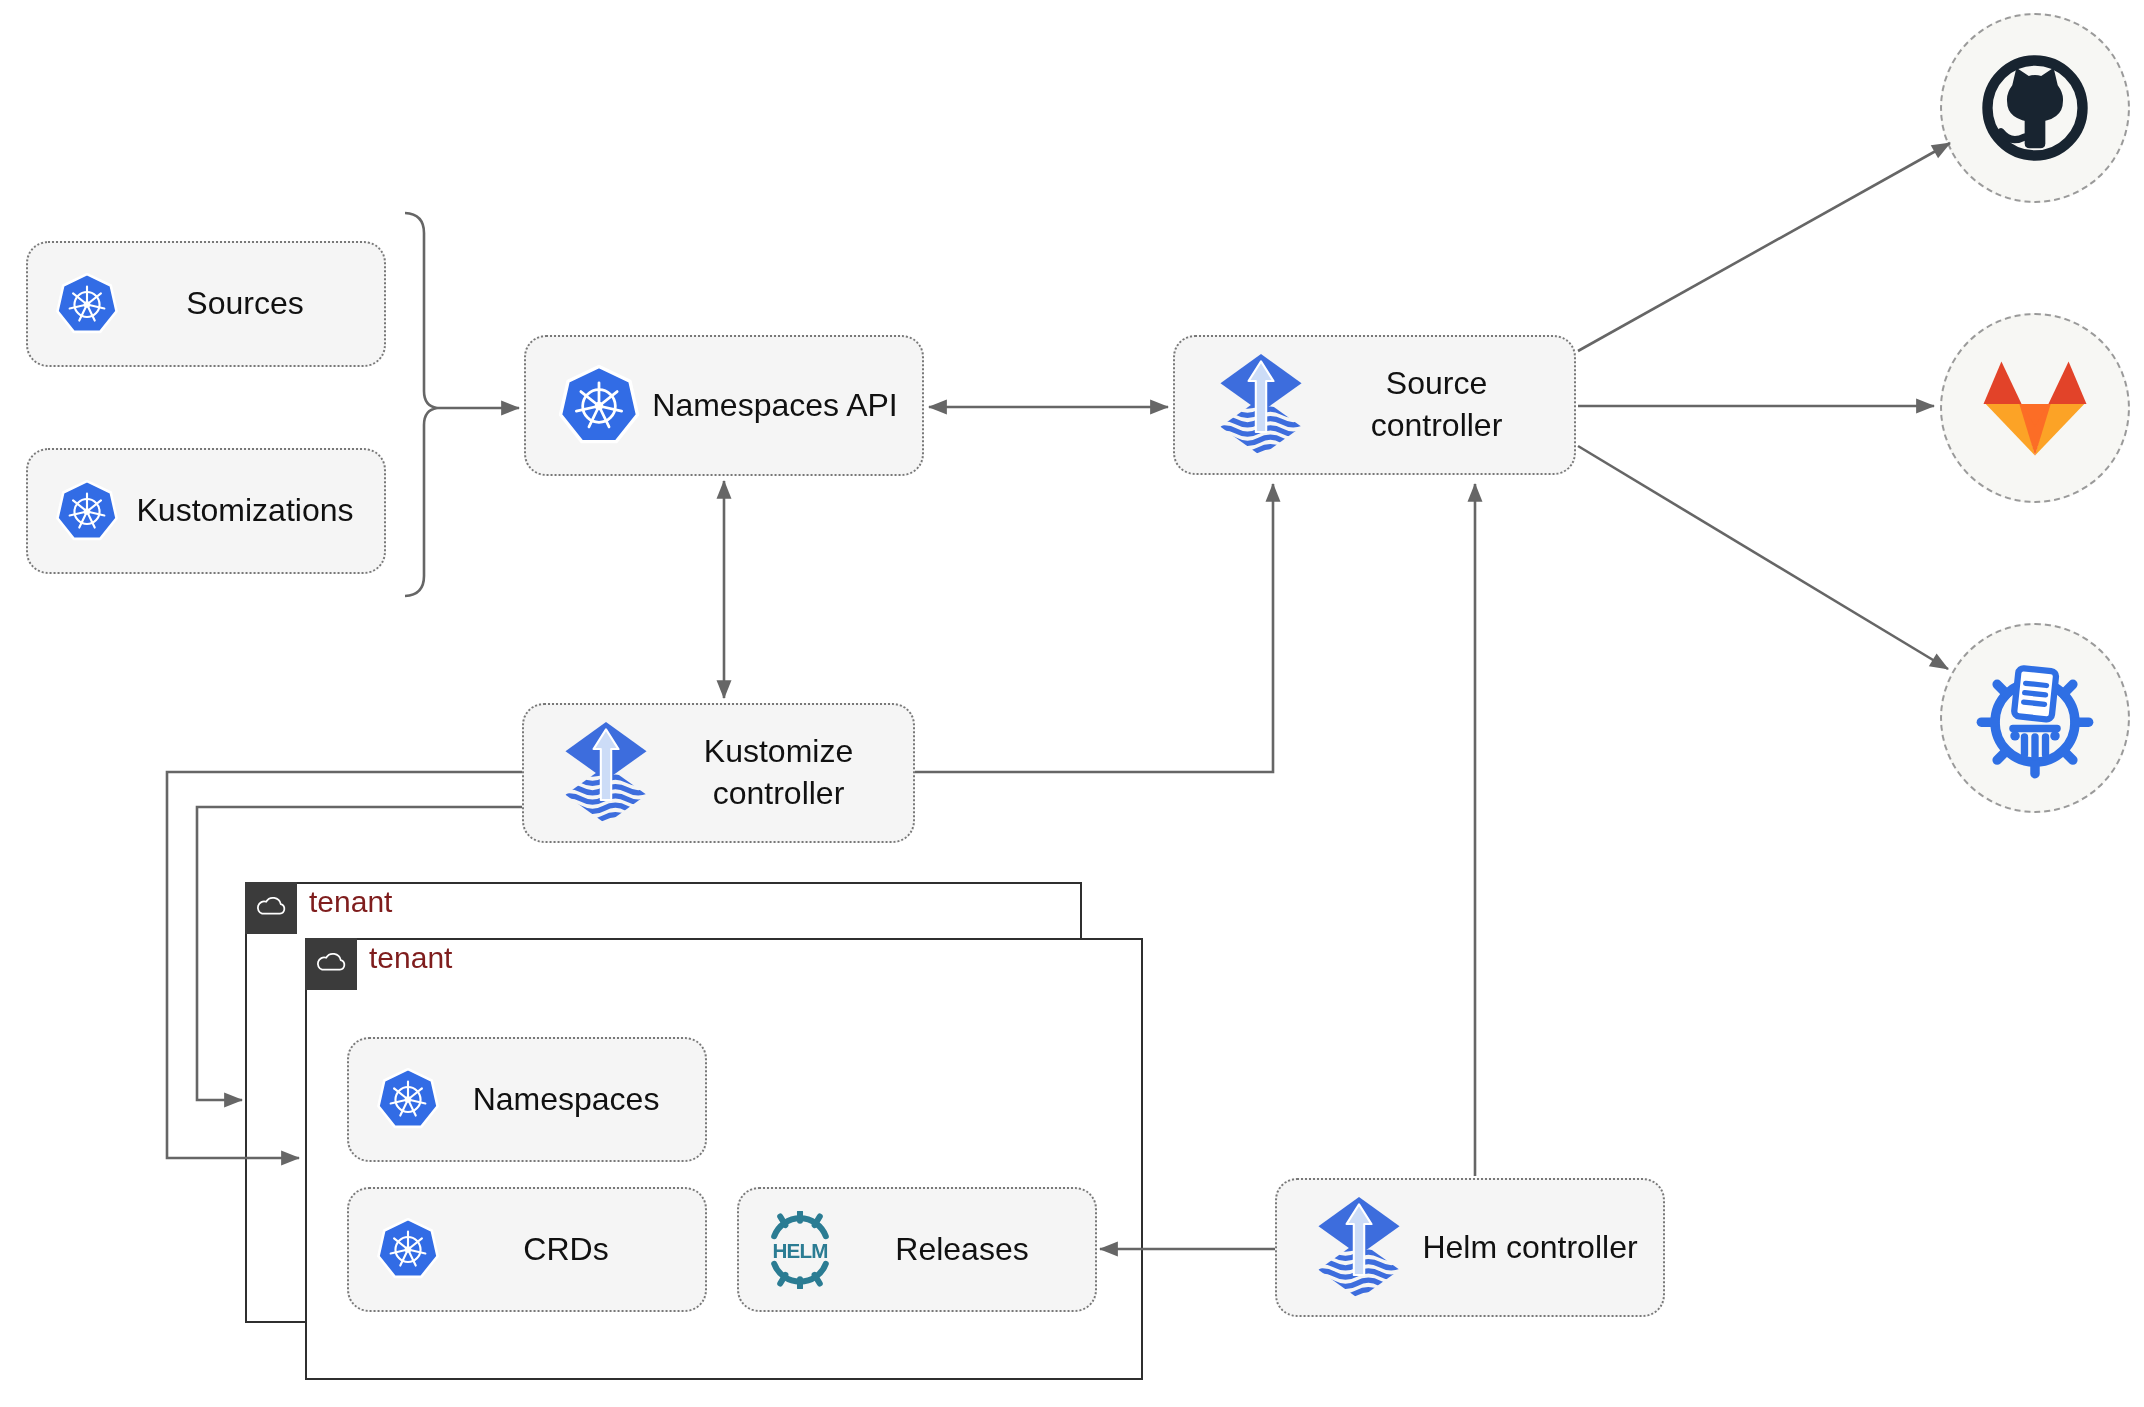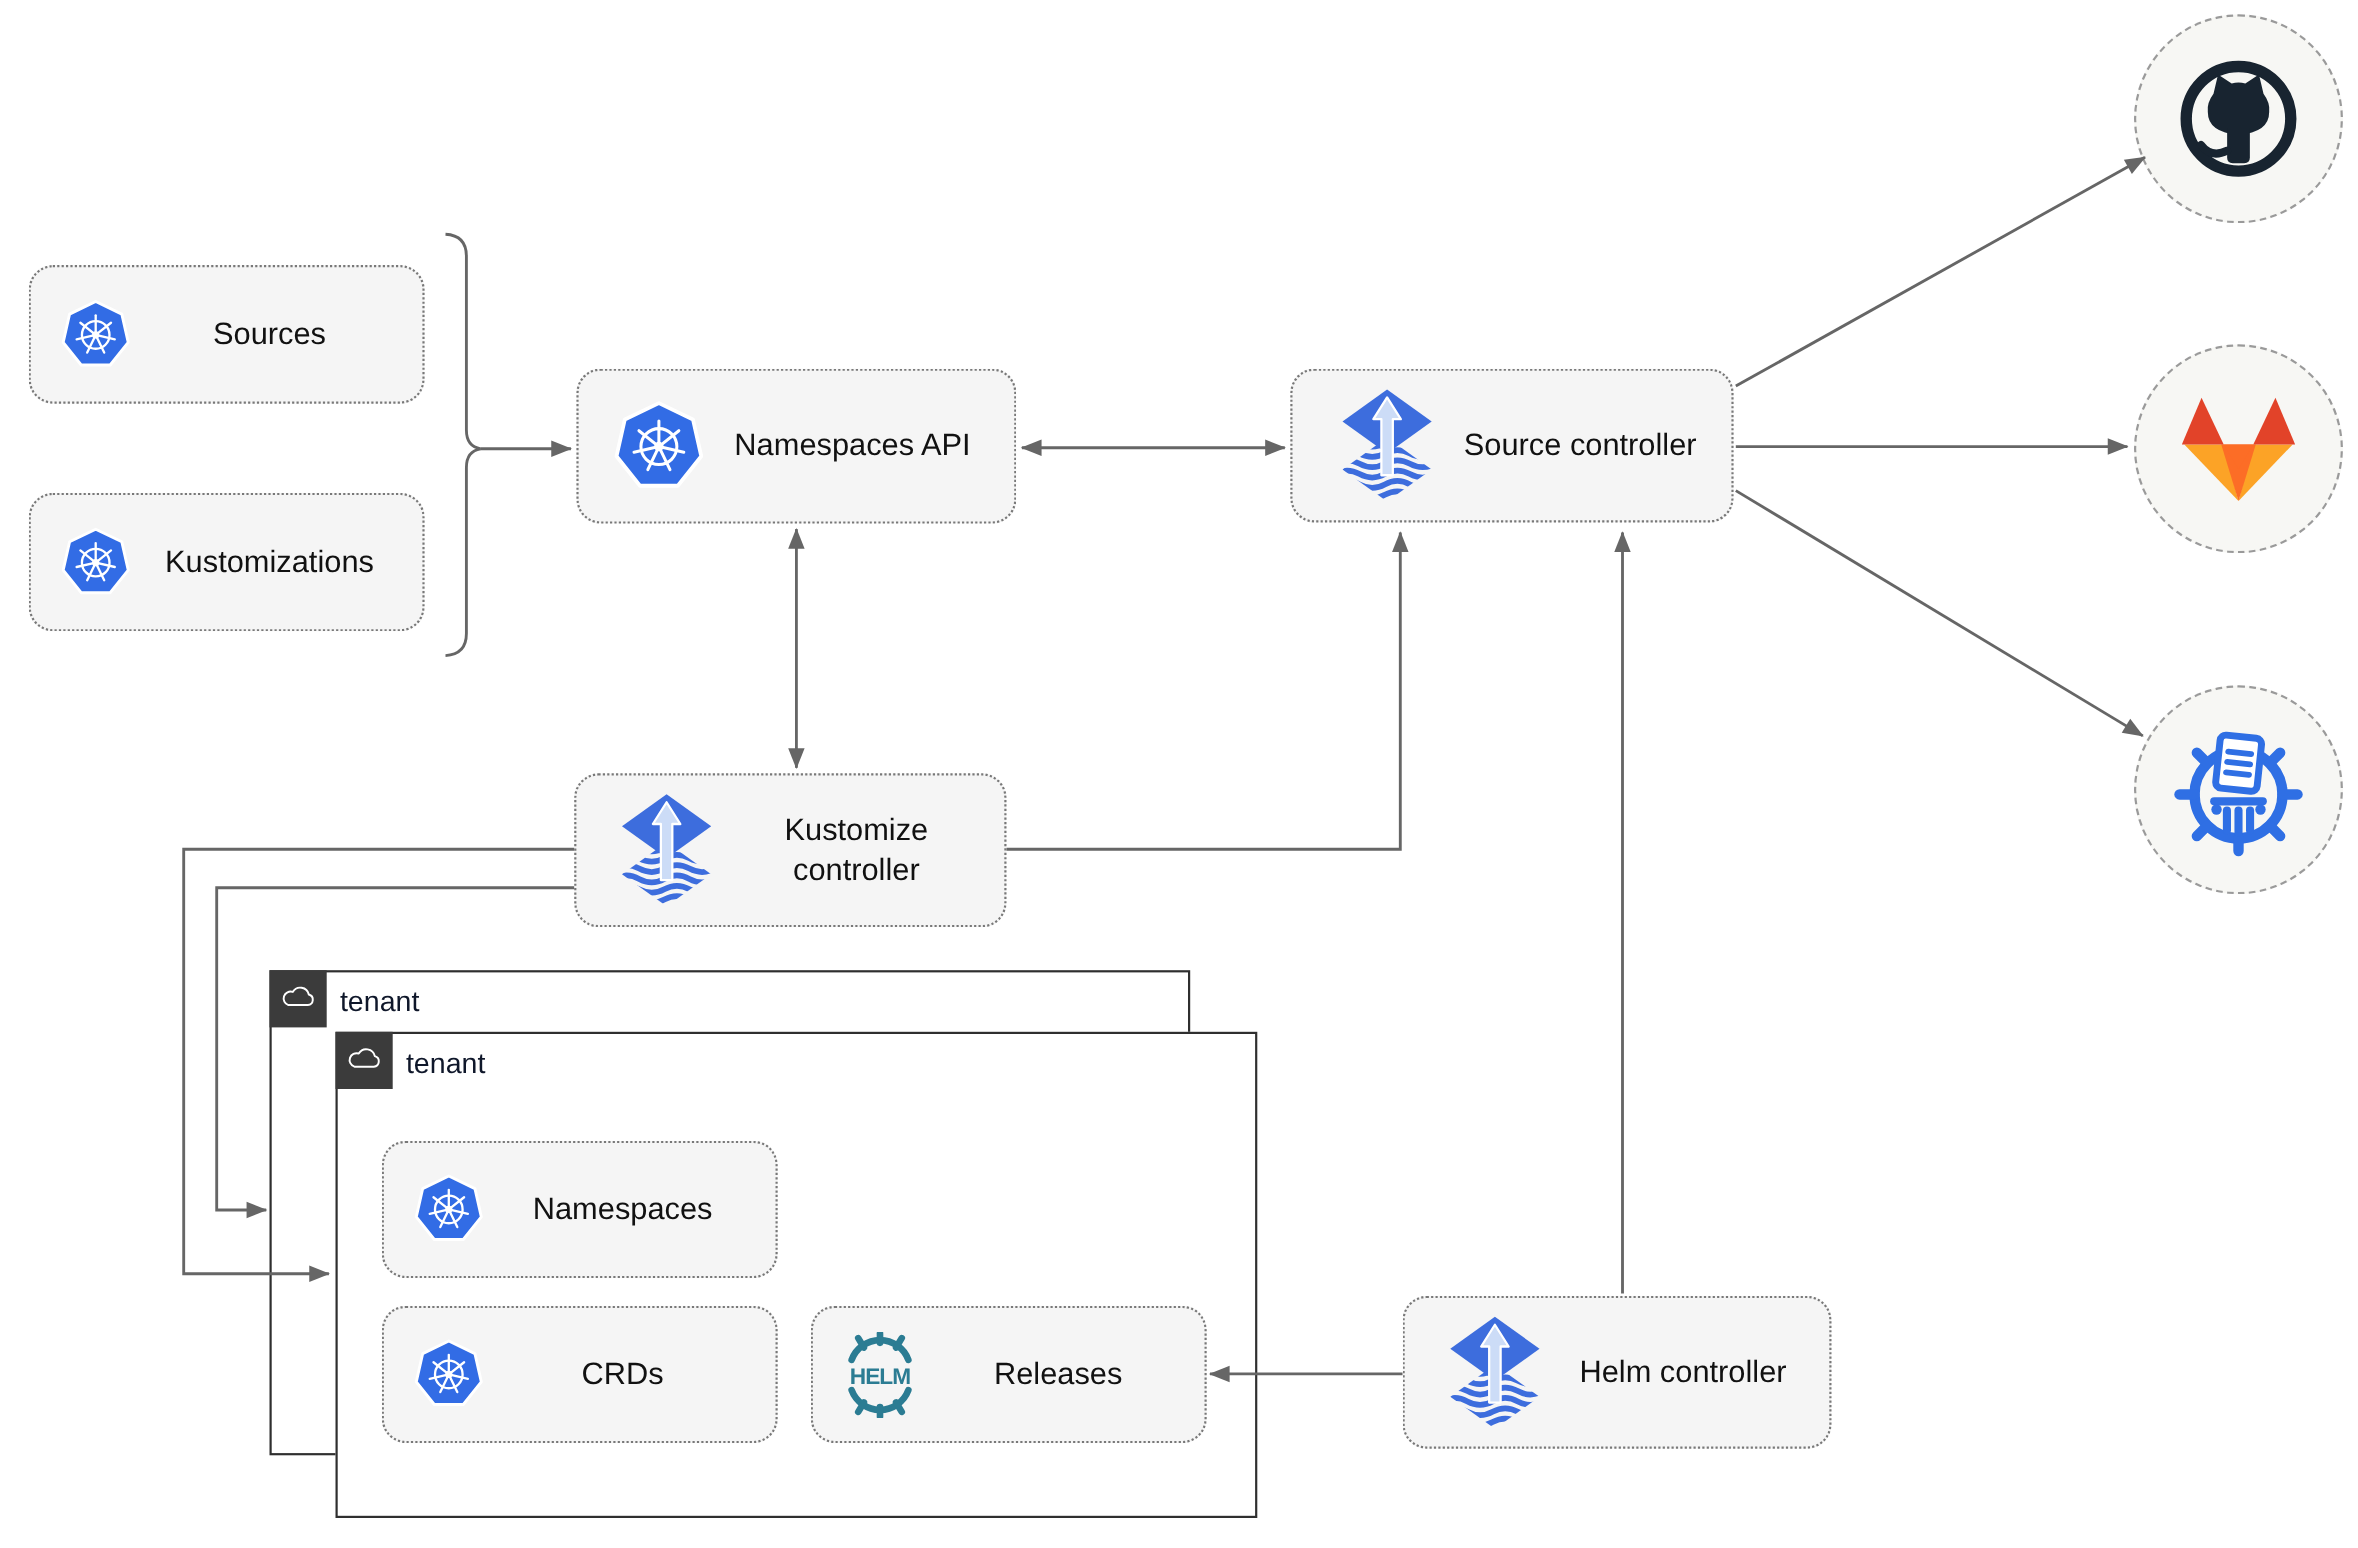--- a/index.html
+++ b/index.html
@@ -12,28 +12,28 @@
     --label-color:#111111;
   }
   *{box-sizing:border-box}
   html,body{margin:0;padding:0;background:#ffffff}
   body{font-family:"Liberation Sans","DejaVu Sans",sans-serif;color:var(--label-color)}
   .canvas{position:relative;width:2144px;height:1407px;background:#fff;overflow:hidden}
 
   .node{position:absolute;background:var(--box-bg);border:2px dotted var(--box-border);
         border-radius:22px;display:flex;align-items:center;z-index:10}
   .node .icon{flex:0 0 auto;display:block}
-  .node .label{flex:1 1 auto;text-align:center;font-size:28px;line-height:1.3;
+  .node .label{flex:1 1 auto;text-align:center;font-size:32px;line-height:1.3;
                padding-right:14px;white-space:pre-line}
   .label.narrow{max-width:230px;margin:16px auto}
 
   .tenant-box{position:absolute;background:#ffffff;border:2.5px solid var(--tenant-border)}
   .tenant-tag{position:absolute;left:-2.5px;top:-2.5px;width:52px;height:52px;
               background:var(--tenant-tag-bg);display:flex;align-items:center;justify-content:center}
-  .tenant-label{position:absolute;left:62px;top:11px;font-size:26px;color:#0f172a}
+  .tenant-label{position:absolute;left:62px;top:1px;font-size:30px;color:#7f1d1d}
 
   .remote-circle{position:absolute;width:190px;height:190px;border-radius:50%;
                  background:var(--circle-bg);border:2.5px dashed var(--circle-border);
                  display:flex;align-items:center;justify-content:center;z-index:10}
 
   .edges{position:absolute;left:0;top:0;z-index:50;pointer-events:none}
   .edge{stroke:var(--line-gray);stroke-width:2.6;fill:none}
   .defs-store{position:absolute;width:0;height:0;overflow:hidden}
 
   

